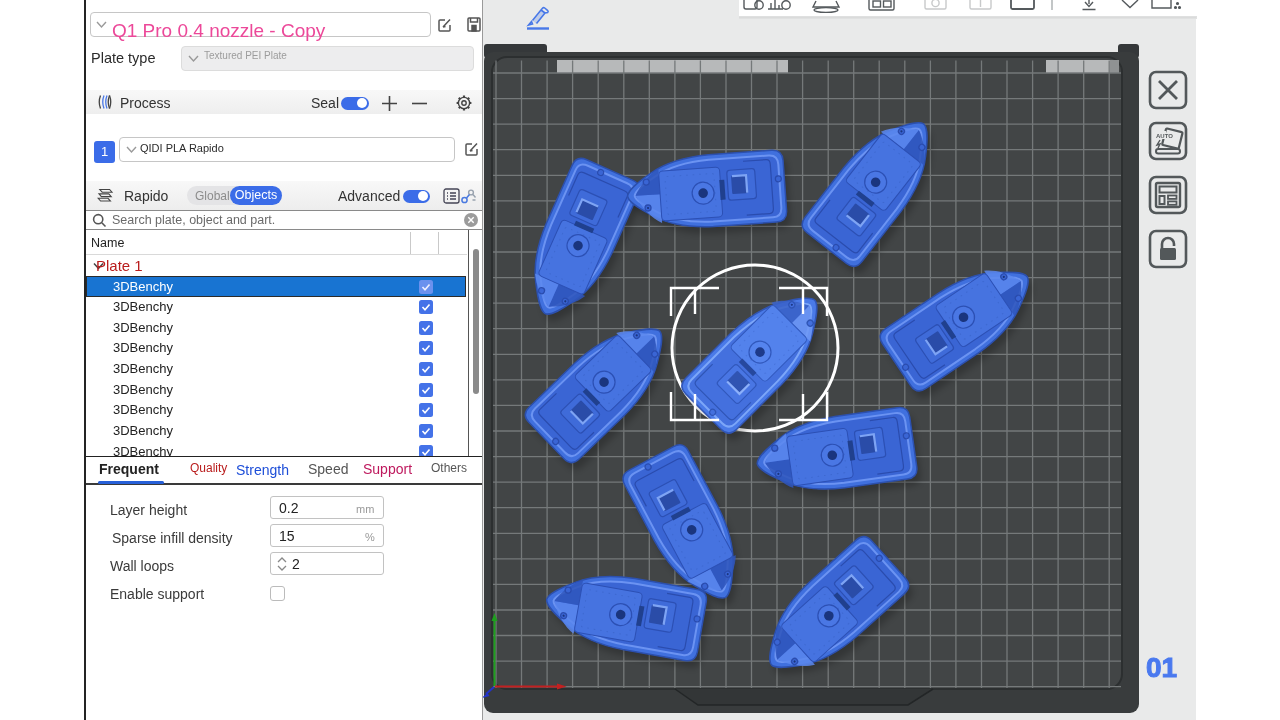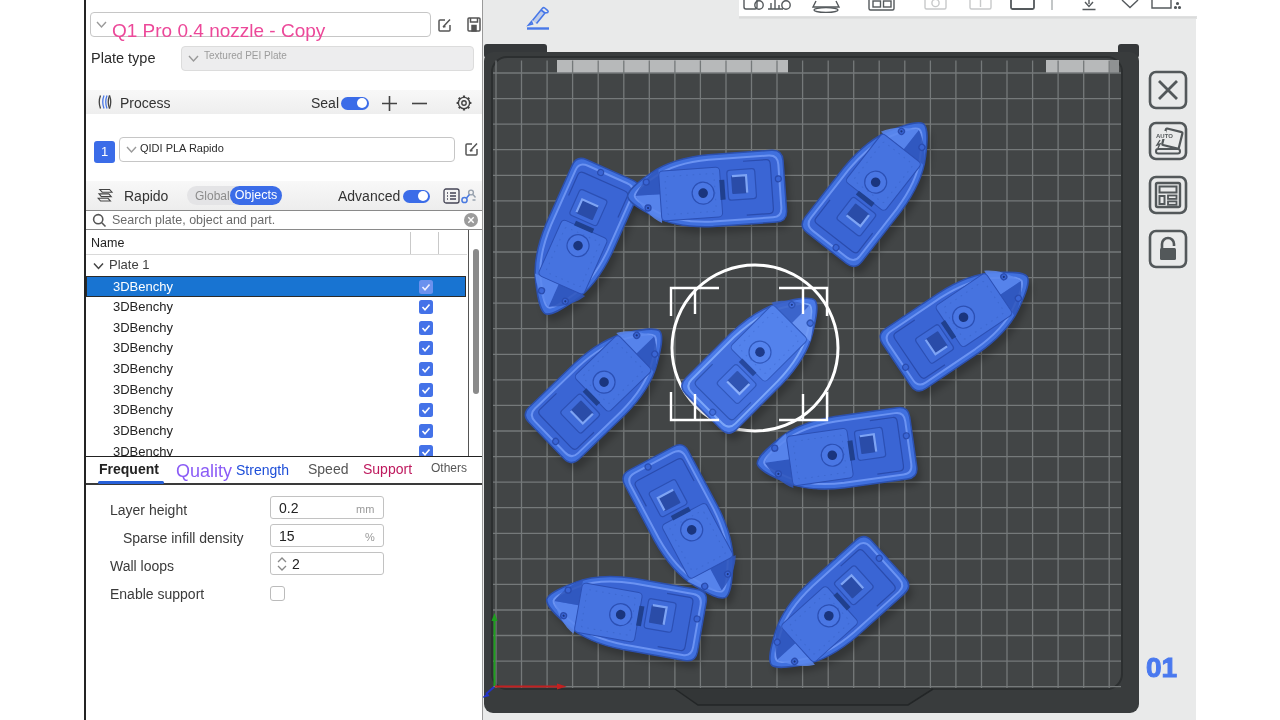--- a/index.html
+++ b/index.html
@@ -333,21 +333,21 @@
     </svg>
 
   <div style="position:absolute;left:91px;top:236px;font-size:12.5px;color:#222">Name</div>
   <div style="position:absolute;left:410px;top:232px;width:1px;height:22px;background:#c9c9c9"></div>
   <div style="position:absolute;left:438px;top:232px;width:1px;height:22px;background:#c9c9c9"></div>
   <div style="position:absolute;left:86px;top:254px;width:381px;height:1px;background:#d9d9d9"></div>
 
   <svg style="position:absolute;left:93px;top:262px" width="11" height="8">
       <path d="M 1,1.5 L 5.5,6.5 L 10,1.5" fill="none" stroke="#444" stroke-width="1.5"></path>
     </svg>
-  <div style="position:absolute;left:109px;top:257px;font-size:13px;color:#404040">Plate 1</div>
+  <div style="position:absolute;left:96px;top:257px;font-size:15px;color:#b91c1c">Plate 1</div>
 
   <div style="position:absolute;left:86px;top:276px;width:380px;height:21px;background:#1874d2;outline:1px solid #2b2b2b;outline-offset:-1px"></div>
   <div style="position:absolute;left:113px;top:277px;font-size:13px;color:#fff;line-height:20px">3DBenchy</div>
   <svg style="position:absolute;left:419px;top:280px" width="14" height="14">
       <rect width="14" height="14" rx="2.5" fill="#6b91ee"></rect>
       <path d="M 3.5,7 L 6,9.8 L 10.5,4.5" stroke="#eef" stroke-width="1.6" fill="none"></path>
     </svg>
   <div style="position:absolute;left:113px;top:297px;width:354px;height:20px;font-size:13px;color:#222;line-height:20px">3DBenchy</div>
 <svg style="position:absolute;left:419px;top:300px" width="14" height="14">
       <rect width="14" height="14" rx="2.5" fill="#4472e8"></rect>
@@ -388,32 +388,32 @@
       <rect width="14" height="14" rx="2.5" fill="#4472e8"></rect>
       <path d="M 3.5,7 L 6,9.8 L 10.5,4.5" stroke="#fff" stroke-width="1.6" fill="none"></path>
     </svg>
 
   <div style="position:absolute;left:467.5px;top:230px;width:1px;height:226px;background:#555"></div>
   <div style="position:absolute;left:473px;top:249px;width:6px;height:145px;background:#8a8a8a;border-radius:3px"></div>
 
   <div style="position:absolute;left:86px;top:456px;width:396px;height:29px;background:#fff;border-top:1.5px solid #222;border-bottom:2px solid #3a3a3a"></div>
   <div style="position:absolute;left:99px;top:461px;font-size:14px;font-weight:bold;color:#222">Frequent</div>
   <div style="position:absolute;left:98px;top:480.5px;width:66px;height:3.5px;background:#2760d8;border-radius:2px"></div>
-  <div style="position:absolute;left:176px;top:461px;font-size:18px;color:#8b5cf6">Quality</div>
+  <div style="position:absolute;left:190px;top:461px;font-size:12px;color:#b91c1c">Quality</div>
   <div style="position:absolute;left:236px;top:462px;font-size:14px;color:#1d4ed8">Strength</div>
   <div style="position:absolute;left:308px;top:461px;font-size:14px;color:#555">Speed</div>
   <div style="position:absolute;left:363px;top:461px;font-size:14px;color:#be185d">Support</div>
   <div style="position:absolute;left:431px;top:461px;font-size:12px;color:#555">Others</div>
 
   <div style="position:absolute;left:110px;top:502px;font-size:14px;color:#3a3a3a">Layer height</div>
   <div style="position:absolute;left:270px;top:496px;width:114px;height:23px;border:1px solid #c2c2c2;border-radius:3px"></div>
   <div style="position:absolute;left:279px;top:500px;font-size:14px;color:#222">0.2</div>
   <div style="position:absolute;left:356px;top:503px;font-size:11px;color:#999">mm</div>
 
-  <div style="position:absolute;left:123px;top:530px;font-size:14px;color:#3a3a3a">Sparse infill density</div>
+  <div style="position:absolute;left:112px;top:530px;font-size:14px;color:#3a3a3a">Sparse infill density</div>
   <div style="position:absolute;left:270px;top:524px;width:114px;height:23px;border:1px solid #c2c2c2;border-radius:3px"></div>
   <div style="position:absolute;left:279px;top:528px;font-size:14px;color:#222">15</div>
   <div style="position:absolute;left:365px;top:531px;font-size:11px;color:#999">%</div>
 
   <div style="position:absolute;left:110px;top:558px;font-size:14px;color:#3a3a3a">Wall loops</div>
   <div style="position:absolute;left:270px;top:552px;width:114px;height:23px;border:1px solid #c2c2c2;border-radius:3px"></div>
   <svg style="position:absolute;left:276px;top:556px" width="12" height="16" fill="none" stroke="#888" stroke-width="1.3">
     <path d="M 2,6 L 6,2 L 10,6"></path>
       <path d="M 2,10 L 6,14 L 10,10"></path>
     </svg>

